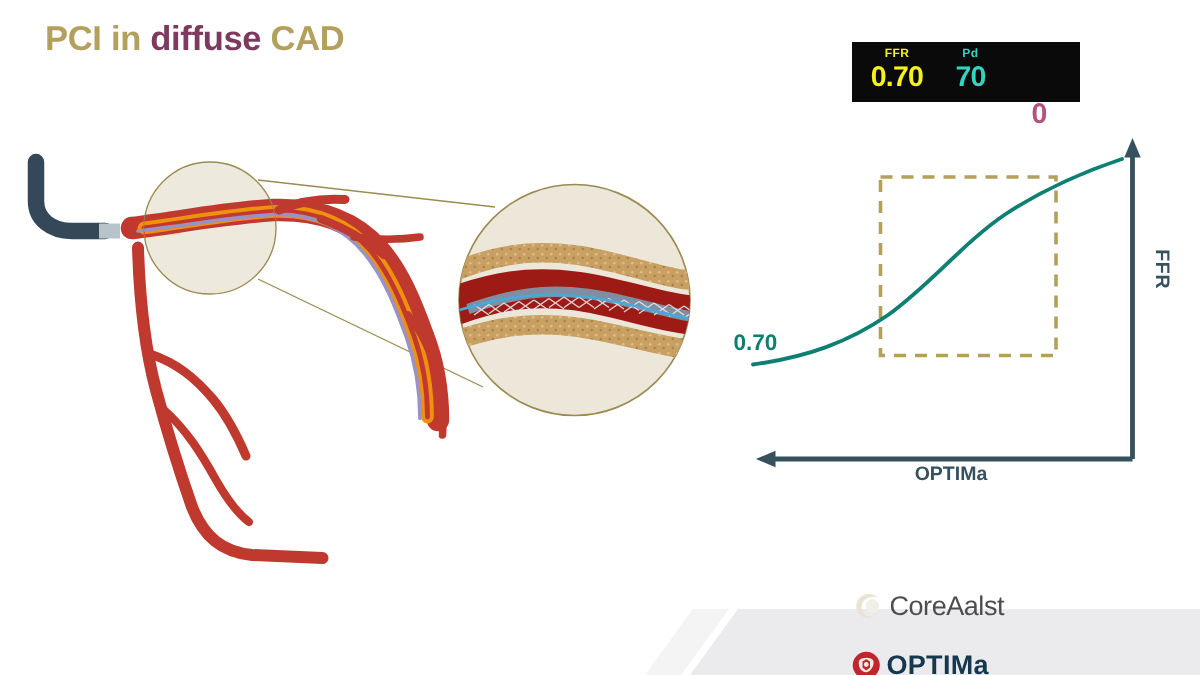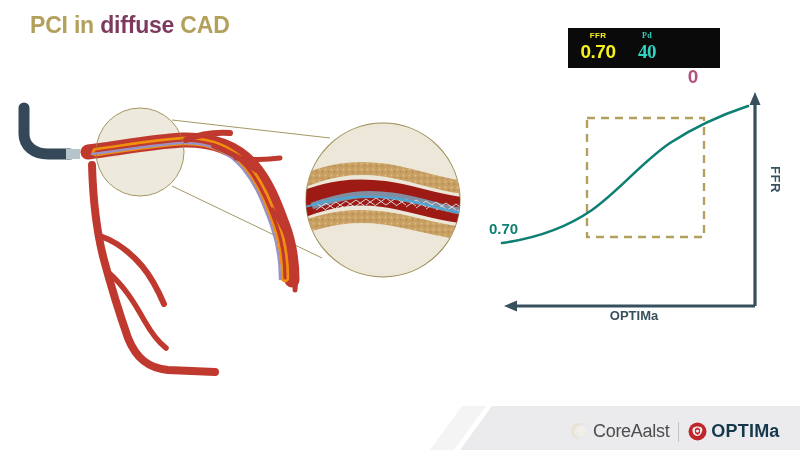--- a/index.html
+++ b/index.html
@@ -67,21 +67,21 @@
     letter-spacing: 0.3px;
   }
   .mon-value {
     font-size: 19px;
     font-weight: bold;
     line-height: 22px;
     letter-spacing: -0.5px;
   }
   #mon-ffr { left: 2px; width: 56px; }
   #mon-ffr .mon-label, #mon-ffr .mon-value { color: #f5f01e; }
-  #mon-pd { left: 58px; width: 42px; font-family: Liberation Serif, serif; }
+  #mon-pd { left: 58px; width: 42px; }
   #mon-pd .mon-label, #mon-pd .mon-value { color: #2fd5c0; }
   #mon-pa { left: 100px; width: 50px; }
   #mon-pa .mon-label, #mon-pa .mon-value { color: #b3517f; }
   #mon-pa-overflow {
     position: absolute;
     left: 668px;
     top: 66px;
     width: 50px;
     text-align: center;
     color: #b3517f;
@@ -132,25 +132,26 @@
   #footer {
     position: absolute;
     left: 0;
     top: 406px;
     width: 800px;
     height: 44px;
   }
   #footer-logos {
     position: absolute;
     left: 568px;
-    top: 414px;
+    top: 393px;
     height: 28px;
     display: flex;
-    align-items: flex-end;
+    align-items: flex-start;
     gap: 9px;
+    flex-direction: column;
   }
   #logo-coreaalst-text {
     color: #4d4d4d;
     font-size: 18px;
     letter-spacing: -0.3px;
   }
   #logo-divider {
     width: 1px;
     height: 20px;
     background: #c2c2c2;
@@ -262,21 +263,21 @@
     </g>
   </svg>
 
   <div id="monitor">
     <div class="mon-col" id="mon-ffr">
       <div class="mon-label">FFR</div>
       <div class="mon-value">0.70</div>
     </div>
     <div class="mon-col" id="mon-pd">
       <div class="mon-label">Pd</div>
-      <div class="mon-value">40</div>
+      <div class="mon-value">70</div>
     </div>
   </div>
   <div id="mon-pa-overflow">0</div>
 
   <svg id="chart" viewBox="0 0 320 250">
 
     <g>
       <line x1="275" y1="218" x2="275" y2="12" stroke="#37505e" stroke-width="3.2"></line>
       <polygon points="275,4 269.5,17 280.5,17" fill="#37505e"></polygon>
     </g>

